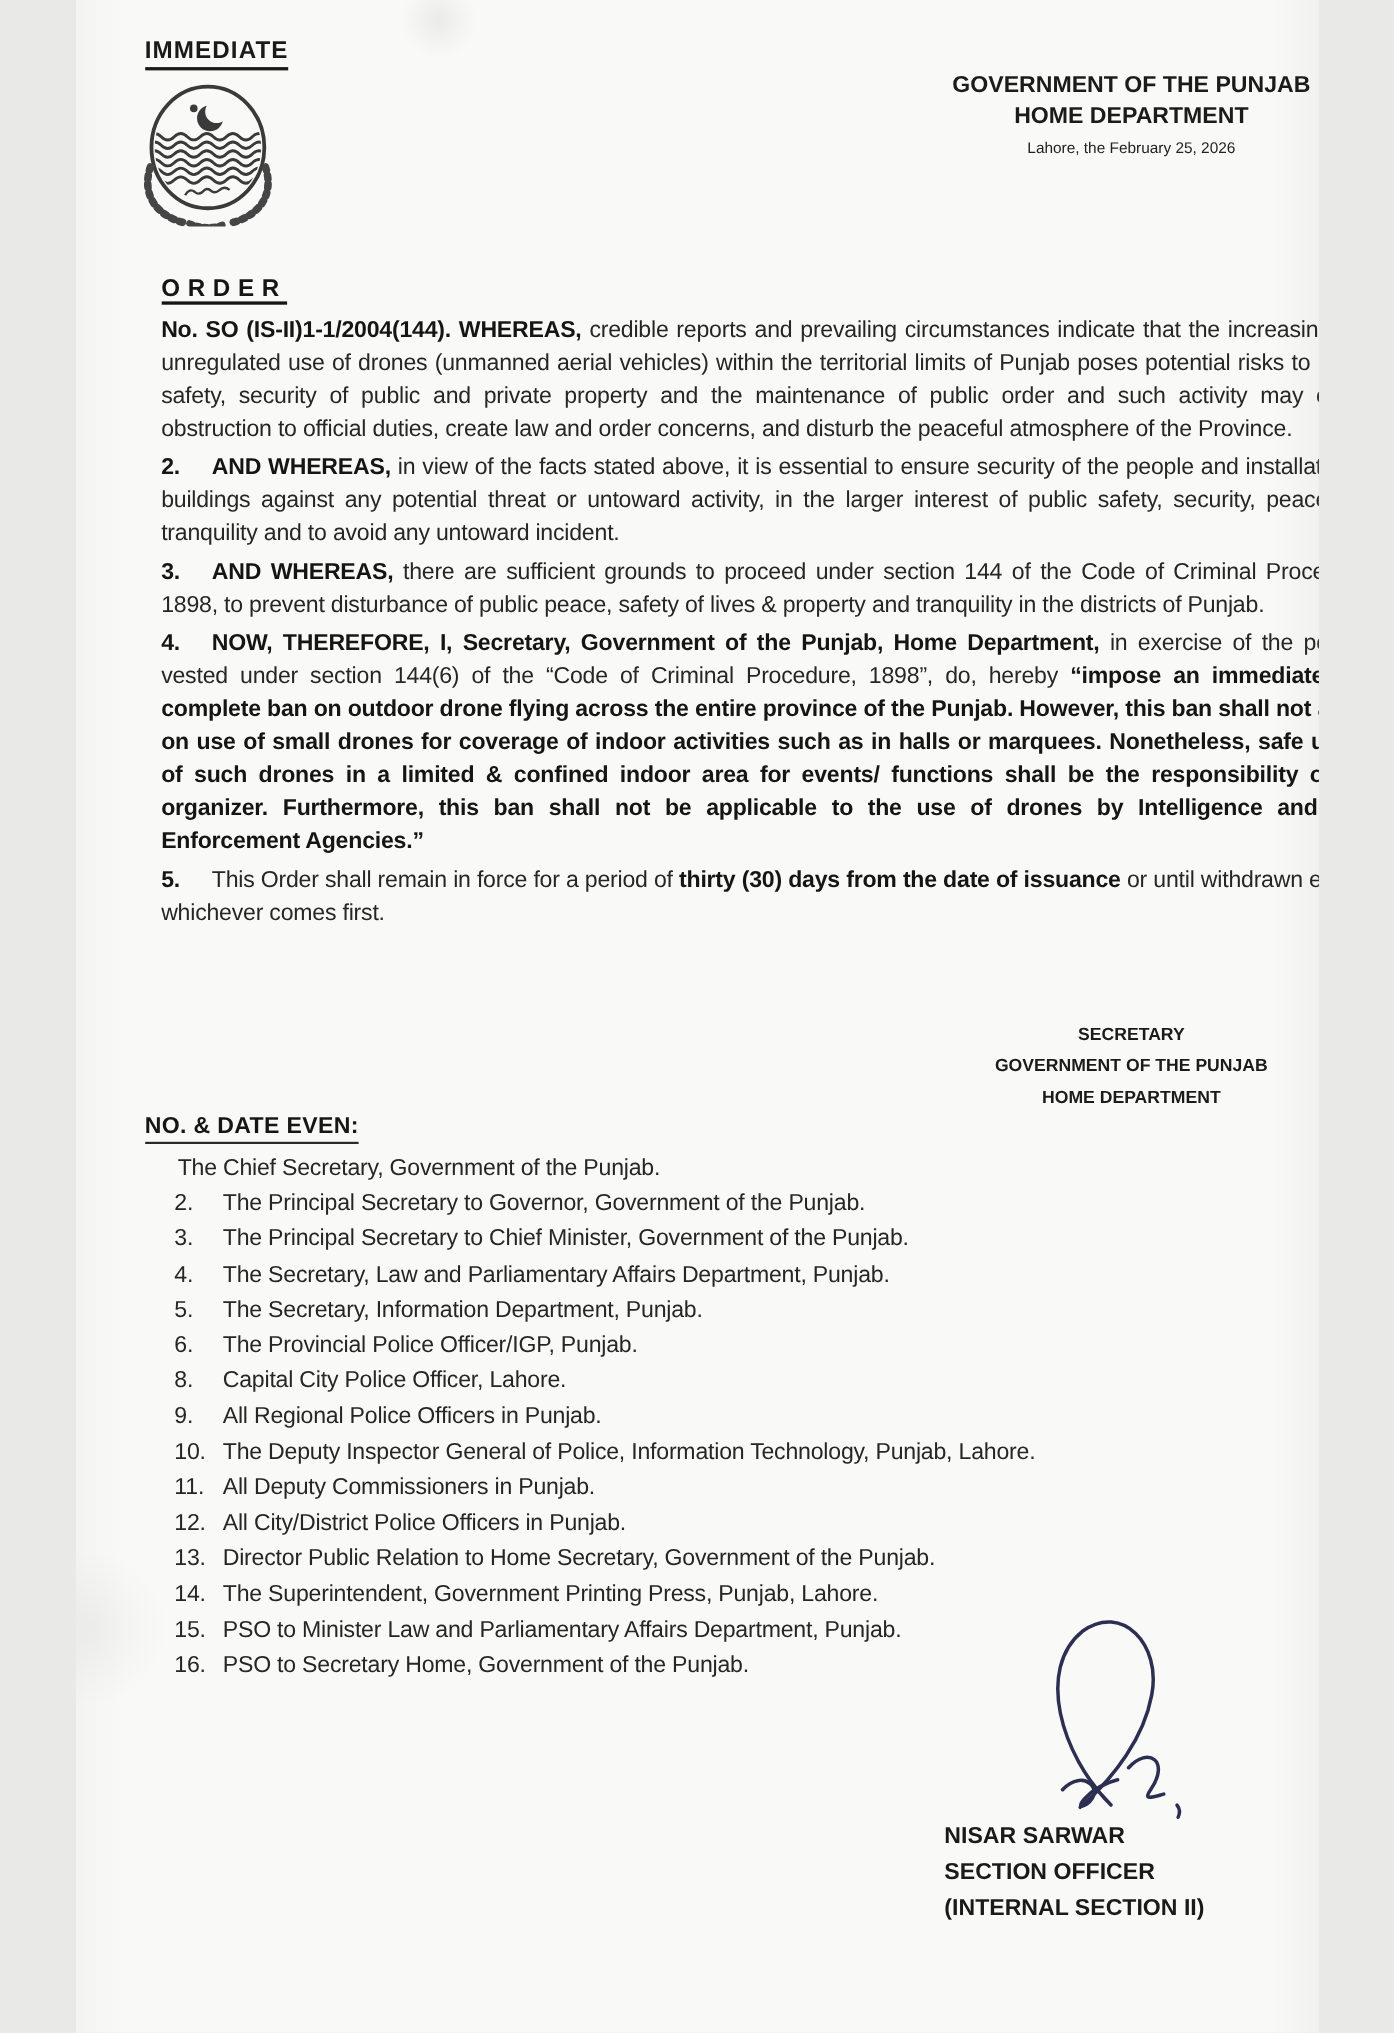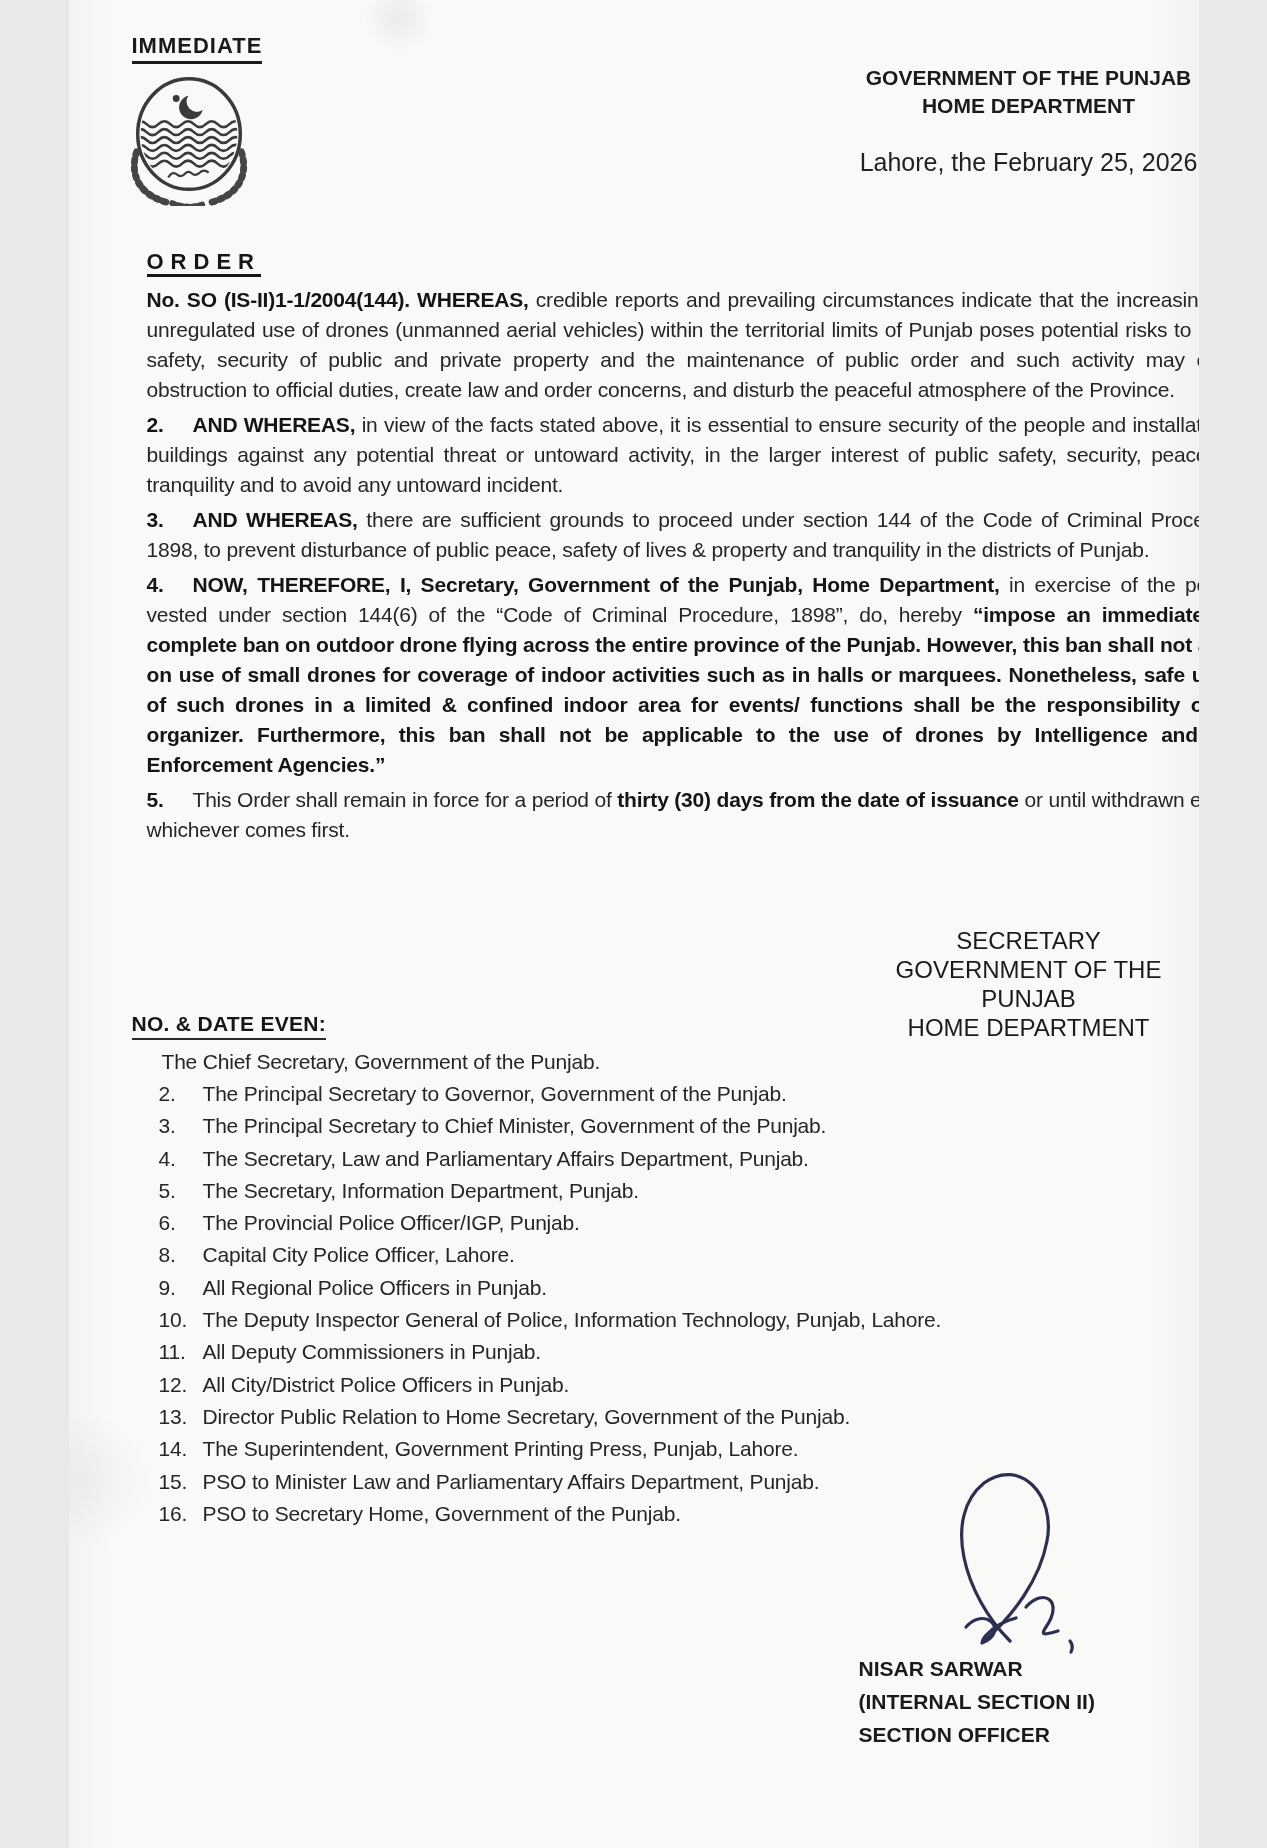--- a/index.html
+++ b/index.html
@@ -23,37 +23,37 @@
     position:absolute;left:63px;top:33px;
     font-size:22px;font-weight:bold;color:#1a1a1a;
     letter-spacing:1px;border-bottom:3px solid #1a1a1a;padding-bottom:2px;
   }
   .crest{position:absolute;left:46px;top:74px;width:148px;height:132px;}
   .letterhead{
     position:absolute;left:790px;top:64px;width:340px;
     text-align:center;line-height:28px;
   }
   .lh-bold{font-size:21px;font-weight:bold;color:#1b1b1b;}
-  .lh-date{font-size:25px;color:#222;margin-top:28px;}
+  .lh-date{font-size:14px;color:#222;}
   .content{position:absolute;left:78px;top:250px;width:1105px;}
   .order-heading{
     display:inline-block;
     font-size:22px;font-weight:bold;color:#161616;
     letter-spacing:7px;border-bottom:3px solid #161616;
     margin:0 0 8px 0;line-height:24px;padding-bottom:0;
   }
   .para{
     margin:0 0 5px 0;
     font-size:21px;line-height:30px;
     text-align:justify;letter-spacing:-0.2px;
   }
   .pnum{display:inline-block;width:46px;font-weight:bold;color:#151515;}
   .secretary-block{
     position:absolute;left:790px;top:926px;width:340px;
-    text-align:center;font-weight:normal;font-size:24px;line-height:29px;color:#1b1b1b;
+    text-align:center;font-weight:bold;font-size:16px;line-height:29px;color:#1b1b1b;
   }
   .no-date{
     position:absolute;left:63px;top:1012px;
     font-size:21px;font-weight:bold;color:#161616;
     border-bottom:2.5px solid #2a2a2a;padding-bottom:2px;letter-spacing:.3px;
   }
   .dist{position:absolute;left:78px;top:1046px;width:1105px;font-size:21px;letter-spacing:-0.2px;}
   .dintro{margin-left:56px;line-height:32px;font-weight:bold;color:#151515;}
   .dintro .intro-num{font-weight:normal;color:#262626;}
   .dfirst{margin-left:15px;line-height:32px;}
@@ -150,17 +150,17 @@
     <g stroke="#2c2f52" stroke-width="3.2" fill="none" stroke-linecap="round" stroke-linejoin="round">
       <path d="M 96 186 C 50 140 28 62 70 28 C 106 2 142 40 133 86 C 126 124 100 160 68 188"></path>
       <path d="M 52 172 C 70 152 92 172 74 185 C 60 194 74 170 102 163"></path>
       <path d="M 112 152 C 130 132 150 146 132 172 C 125 182 133 179 144 176"></path>
       <path d="M 156 186 q 4 5 1 11"></path>
     </g>
   </svg>
 
   <div class="signoff">
     <div>NISAR SARWAR</div>
+    <div>SECTION OFFICER</div>
     <div>(INTERNAL SECTION II)</div>
-    <div>SECTION OFFICER</div>
   </div>
 
 </div>
 
 </body></html>

